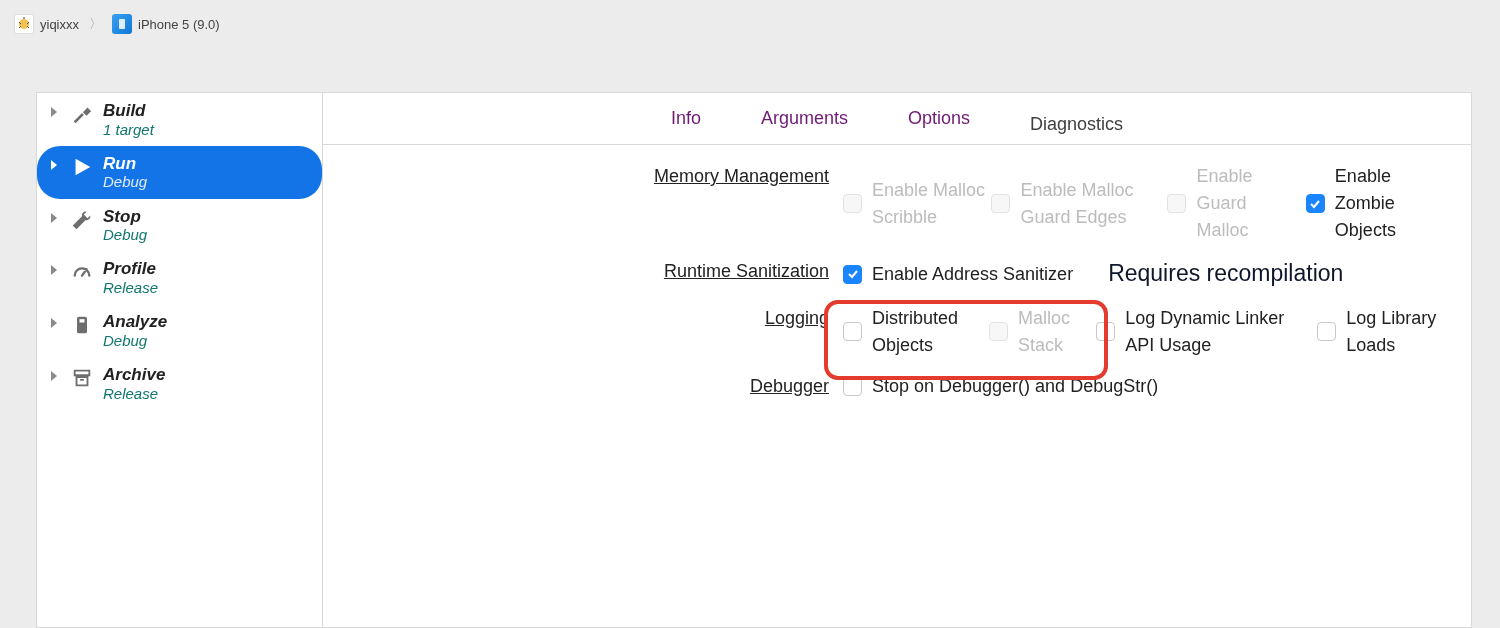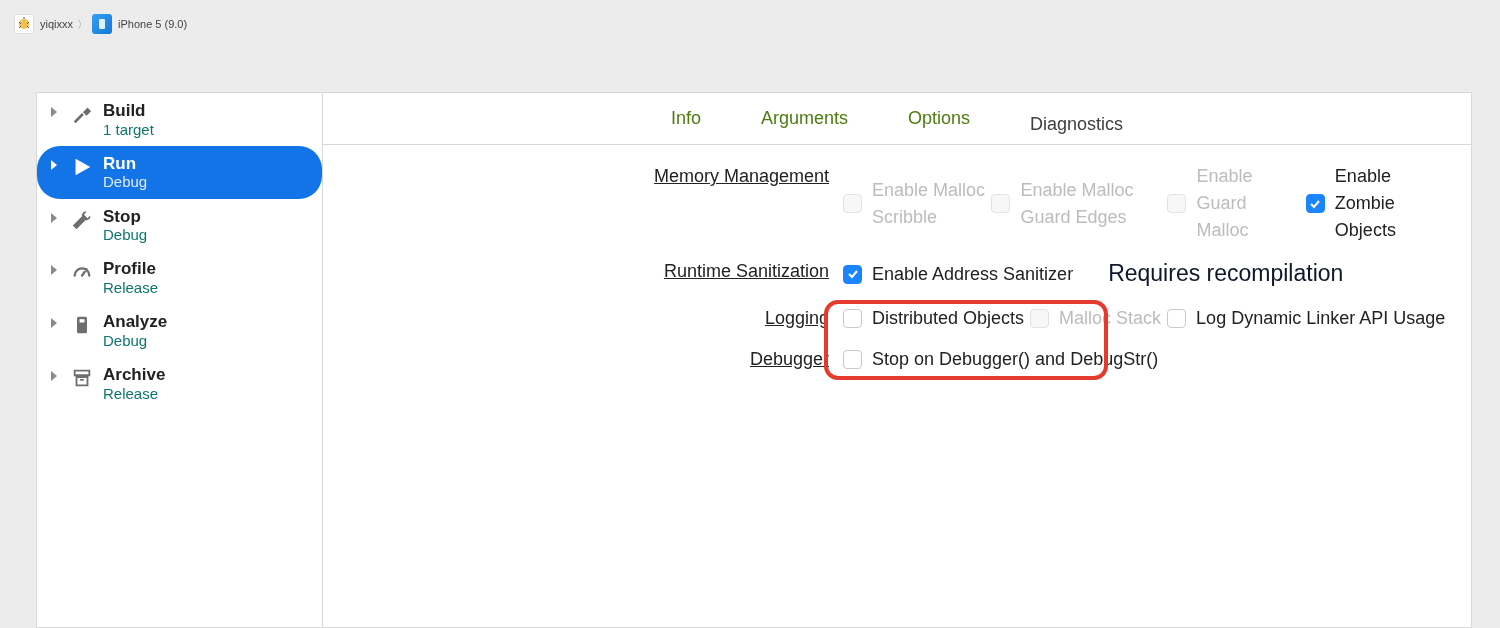--- a/index.html
+++ b/index.html
@@ -11,21 +11,22 @@
     width: 1500px;
     height: 628px;
     overflow: hidden;
   }
 
   
   .breadcrumb {
     display: flex;
     align-items: center;
     padding: 14px 14px 14px 14px;
-    font-size: 11px;
+    gap: 6px;
+    font-size: 13px;
     color: #444;
   }
   .breadcrumb .crumb { display: flex; align-items: center; gap: 6px; }
   .breadcrumb .chev { color: #9a9a9a; margin: 0 4px; }
   .crumb-icon {
     width: 20px; height: 20px; display: inline-flex; align-items:center; justify-content:center;
     border-radius: 3px;
   }
   .crumb-icon.bug { background: #fff; border: 1px solid #ddd; }
   .crumb-icon.device { background: linear-gradient(135deg,#3aa0f2,#1078d6); }
@@ -55,38 +56,38 @@
   }
   .sb-item .disclosure {
     width: 12px; height: 12px; margin-top: 6px;
   }
   .sb-item .disclosure svg { display:block; }
   .sb-item .sb-icon {
     width: 26px; height: 26px; display:flex; align-items:center; justify-content:center;
     color:#6e6e6e;
   }
   .sb-item.active .sb-icon { color:#fff; }
-  .sb-text { display:flex; flex-direction:column; line-height:1.15; }
+  .sb-text { display:flex; flex-direction:column; line-height:1.15;font-style:italic; }
   .sb-title { font-weight:600; font-size:17px; color:#222; }
   .sb-sub   { font-size:15px; color:#0f766e; }
   .sb-item.active { background:#1274e6;border-radius:23px; }
   .sb-item.active .sb-title { color:#fff; }
   .sb-item.active .sb-sub   { color:#e2ecff; }
   .sb-item.active .disclosure path { fill:#fff; }
 
   
   .content { flex:1; display:flex; flex-direction:column; }
   .tabs {
     height: 52px;
     border-bottom: 1px solid #d8d8d8;
     display:flex; align-items:center; justify-content:center;
     gap: 60px;
     font-size: 18px;
   }
-  .tab { color:#4d7c0f; cursor:default; }
+  .tab { color:#701a75; cursor:default; }
   .tab.active { color:#404040;margin-top:11px; }
 
   .settings {
     padding: 18px 20px;
     font-size: 18px;
   }
   .section { display:flex; margin-bottom: 10px; }
   .sec-label {
     width: 500px;
     text-align: right;
@@ -317,20 +318,24 @@
             <span class="cap">Distributed Objects</span>
           </div>
           <div class="row disabled">
             <span class="cb disabled"></span>
             <span class="cap">Malloc Stack</span>
           </div>
           <div class="row">
             <span class="cb"></span>
             <span class="cap">Log Dynamic Linker API Usage</span>
           </div>
+          <div class="row">
+            <span class="cb"></span>
+            <span class="cap">Log Library Loads</span>
+          </div>
         </div>
       </div>
 
       <div class="section" style="margin-top:14px;">
         <div class="sec-label">Debugger</div>
         <div class="sec-rows">
           <div class="row">
             <span class="cb"></span>
             <span class="cap">Stop on Debugger() and DebugStr()</span>
           </div>

